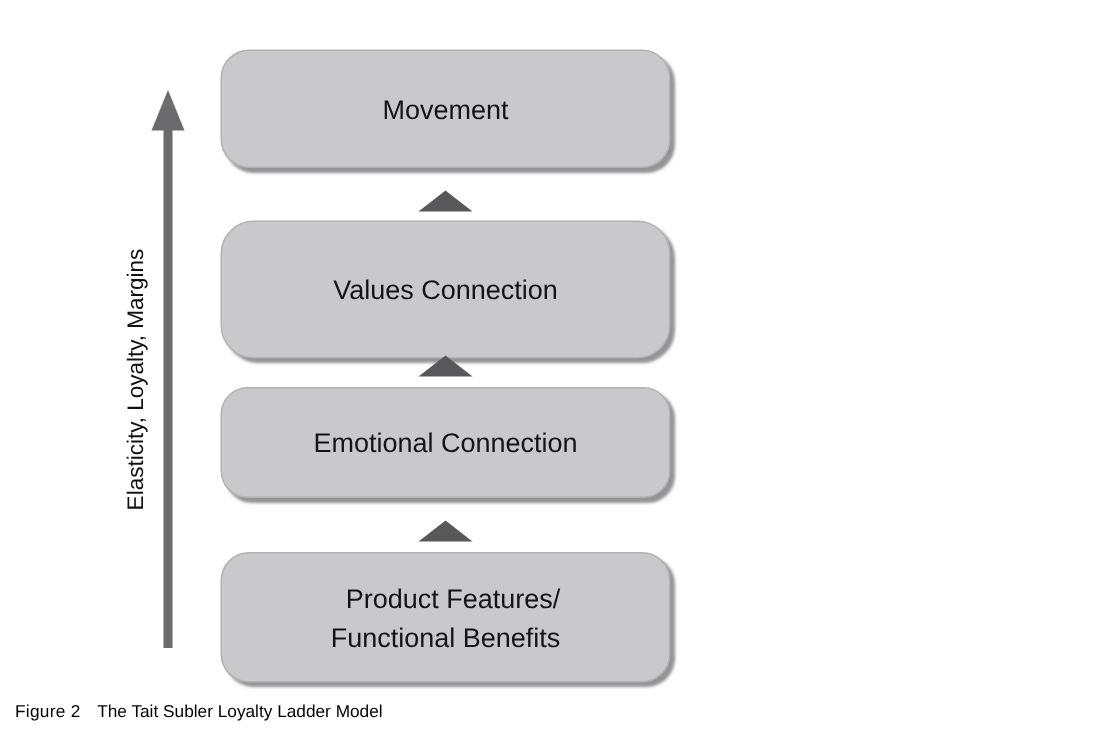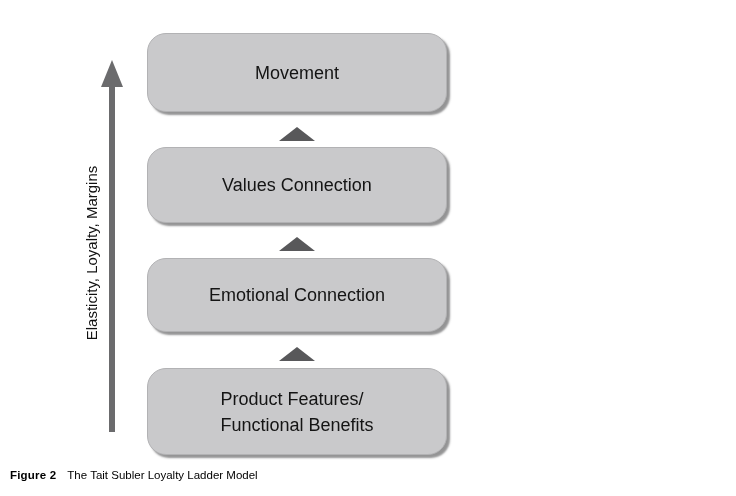--- a/index.html
+++ b/index.html
@@ -22,29 +22,29 @@
     left: 147px;
     width: 300px;
     box-sizing: border-box;
     background: #c9c9cb;
     border: 1px solid #b2b2b4;
     border-radius: 19px;
     box-shadow: 3px 3px 2px rgba(60, 60, 62, 0.55);
     display: flex;
     align-items: center;
     justify-content: center;
-    text-align: left;
+    text-align: right;
     font-size: 18px;
     line-height: 26px;
     color: #141414;
     white-space: pre-line;
   }
   .level-1 { top: 33px;  height: 79px; }
-  .level-2 { top: 147px; height: 76px; }
-  .level-3 { top: 258px; height: 74px; }
+  .level-2 { top: 147px; height: 92px; border-radius: 22px; }
+  .level-3 { top: 258px; height: 74px; border-radius: 18px; }
   .level-4 { top: 368px; height: 87px; }
 
   
   .connector {
     position: absolute;
     left: 279px;
     width: 0;
     height: 0;
     border-left: 18px solid transparent;
     border-right: 18px solid transparent;
@@ -88,21 +88,21 @@
   .figure-caption {
     position: absolute;
     left: 10px;
     top: 469px;
     display: flex;
     align-items: baseline;
     font-size: 11.5px;
     color: #000000;
   }
   .figure-caption .caption-label {
-    font-weight: bold;
+    font-weight: normal;
     margin-right: 11px;
     letter-spacing: 0.2px;
   }
 </style>
 </head>
 <body>
 
 <div class="figure-canvas">
 
   <div class="axis-arrow-head"></div>

